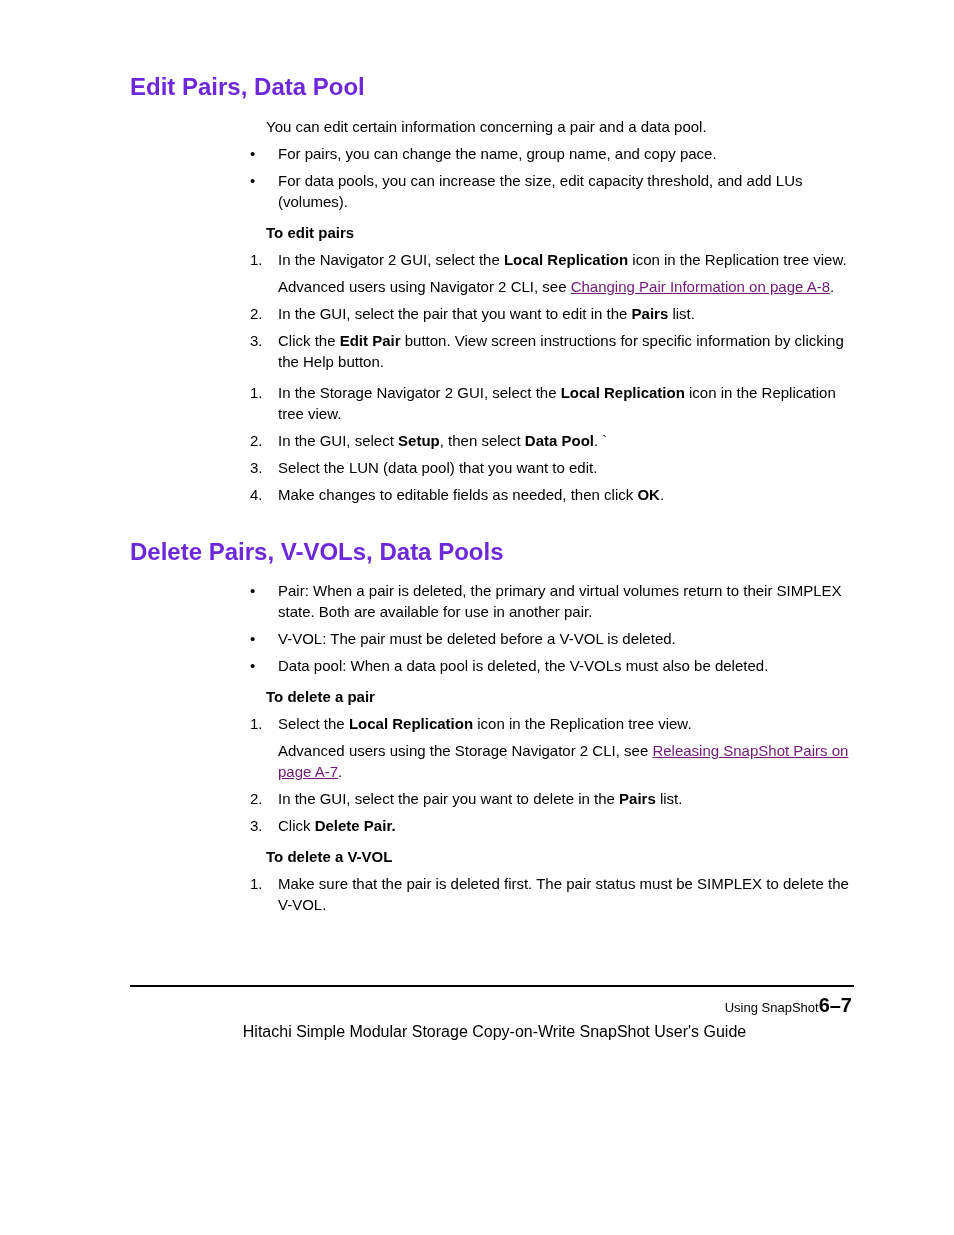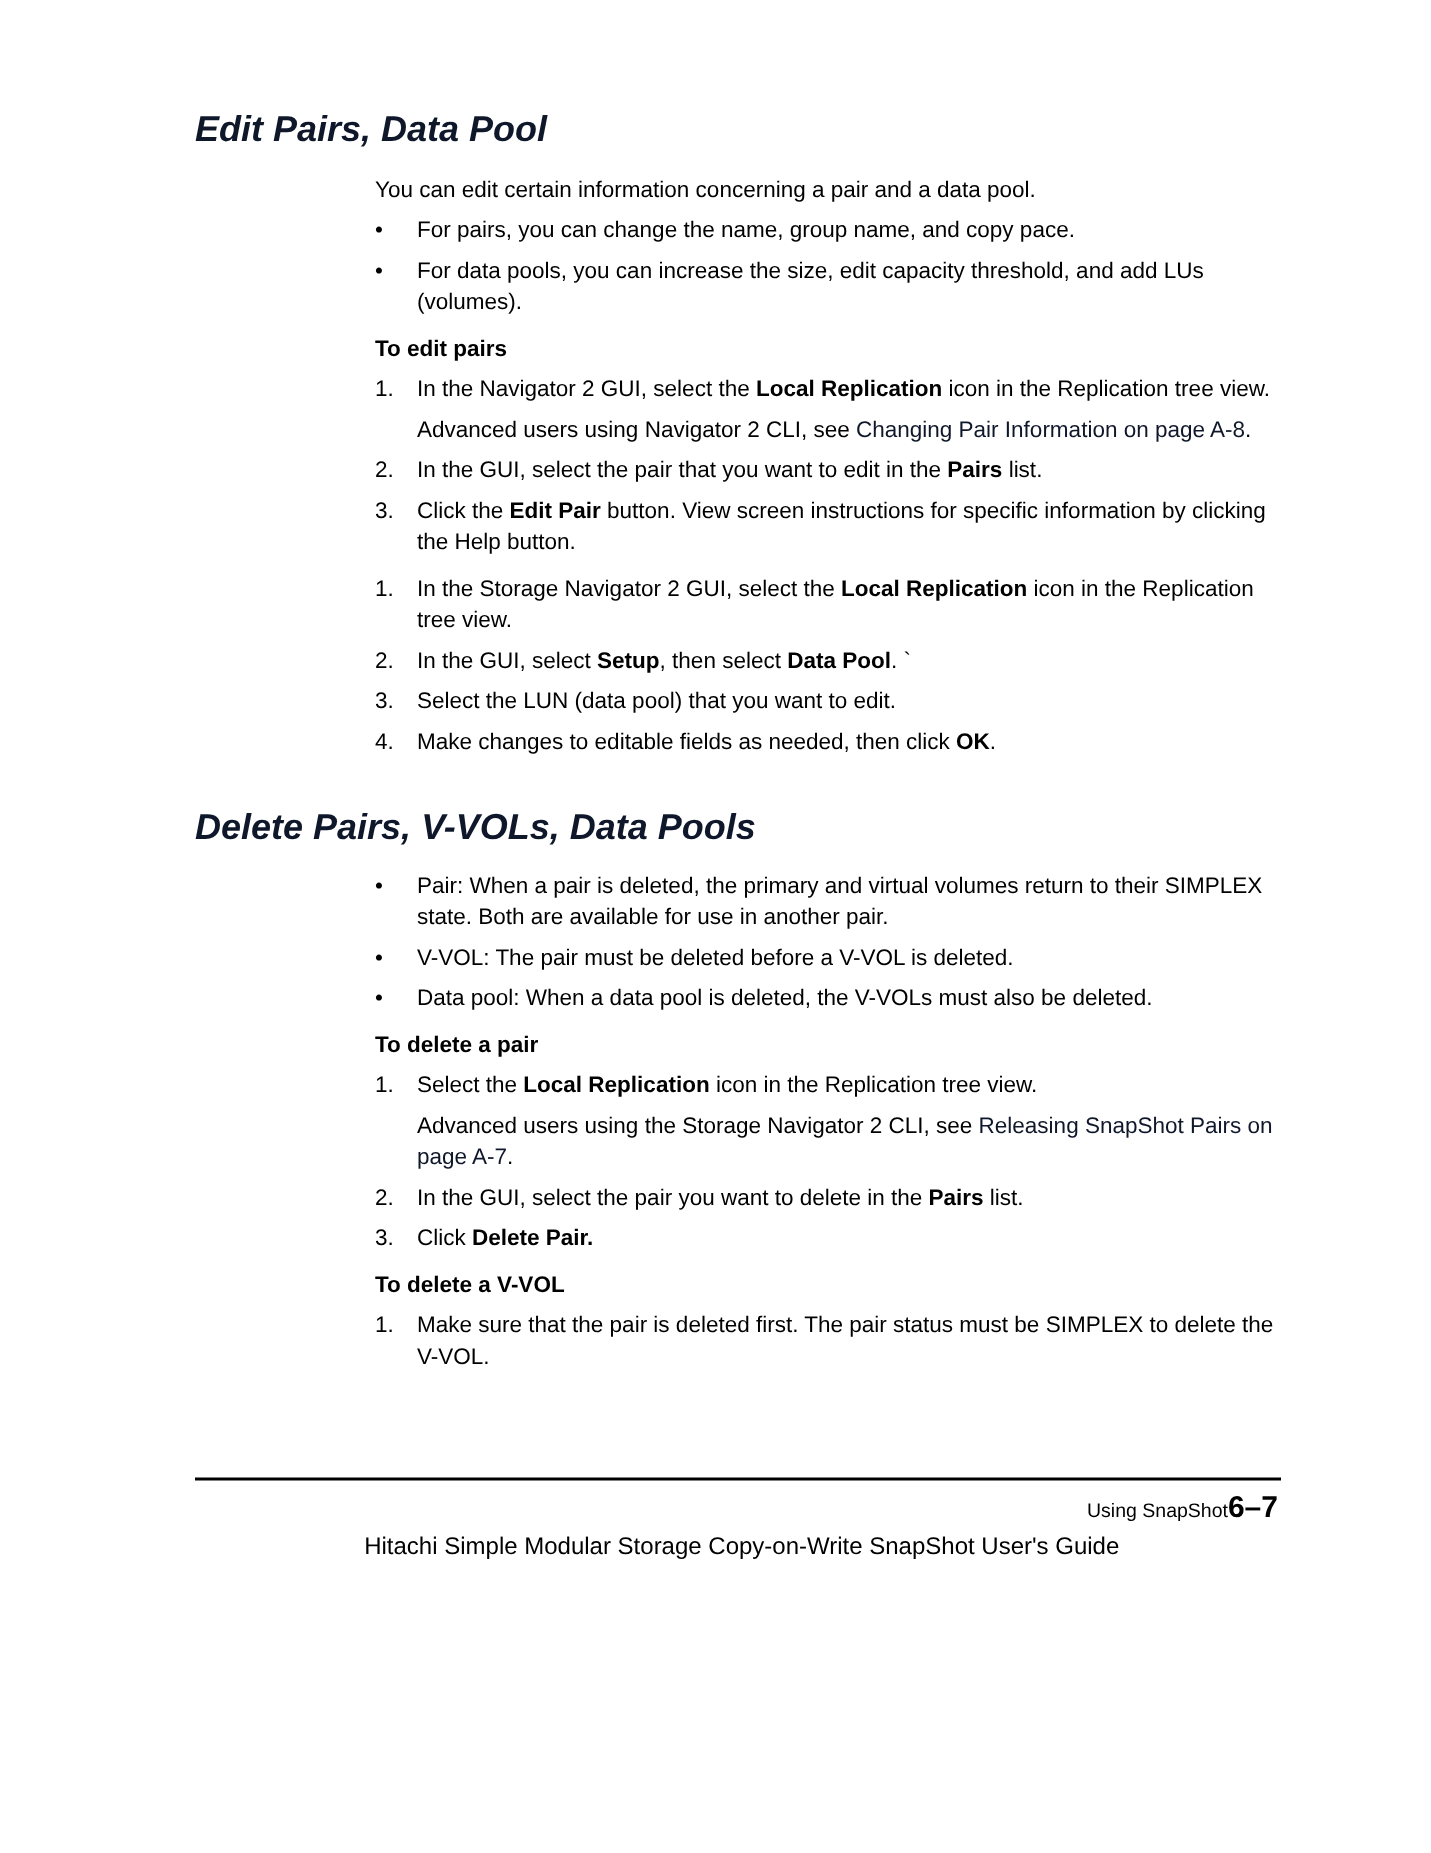--- a/index.html
+++ b/index.html
@@ -8,42 +8,41 @@
       font-size: 15px;
       color: #000;
       background: #fff;
       width: 954px;
       padding: 70px 100px 40px 135px;
       line-height: 1.4;
     }
     h1 {
       font-size: 24px;
       font-weight: bold;
-      color: #0f172a;
+      color: #6d28d9;
       margin-bottom: 12px;
       margin-left: -5px;
-      font-style: italic;
     }
     .body-text {
       margin-left: 115px;
     }
-    .body-text p { margin-bottom: 6px; }
+    .body-text p { margin-bottom: 6px; margin-left: 16px; }
     ul { list-style: none; margin: 4px 0 10px 0; }
     ul li { display: flex; margin-bottom: 6px; }
     ul li .bullet { width: 28px; flex-shrink: 0; }
     ul li .txt { flex: 1; }
     ol { list-style: none; margin: 4px 0 10px 0; }
     ol li { display: flex; margin-bottom: 6px; }
     ol li .num { width: 28px; flex-shrink: 0; }
     ol li .txt { flex: 1; }
     .sub { margin-top: 6px; }
     .subhead { font-weight: bold; margin: 8px 0 6px 0; }
     .bold { font-weight: bold; }
     .italic { font-style: italic; }
-    .link { color: #0f172a; }
+    .link { color: #701a75; text-decoration: underline; }
     .section2 { margin-top: 30px; }
     .footer { margin-top: 70px; }
     .footer hr { border: none; border-top: 2px solid #000; margin-bottom: 4px; margin-left: -5px; }
     .footer-row1 { display: flex; justify-content: space-between; align-items: baseline; padding: 0 2px; }
     .footer-center { font-size: 13px; text-align: right; flex: 1; }
     .footer-right { font-weight: bold; font-size: 20px; }
     .footer-row2 { text-align: center; font-size: 16px; margin-top: 2px; }
   </style>
 </head>
 <body>

